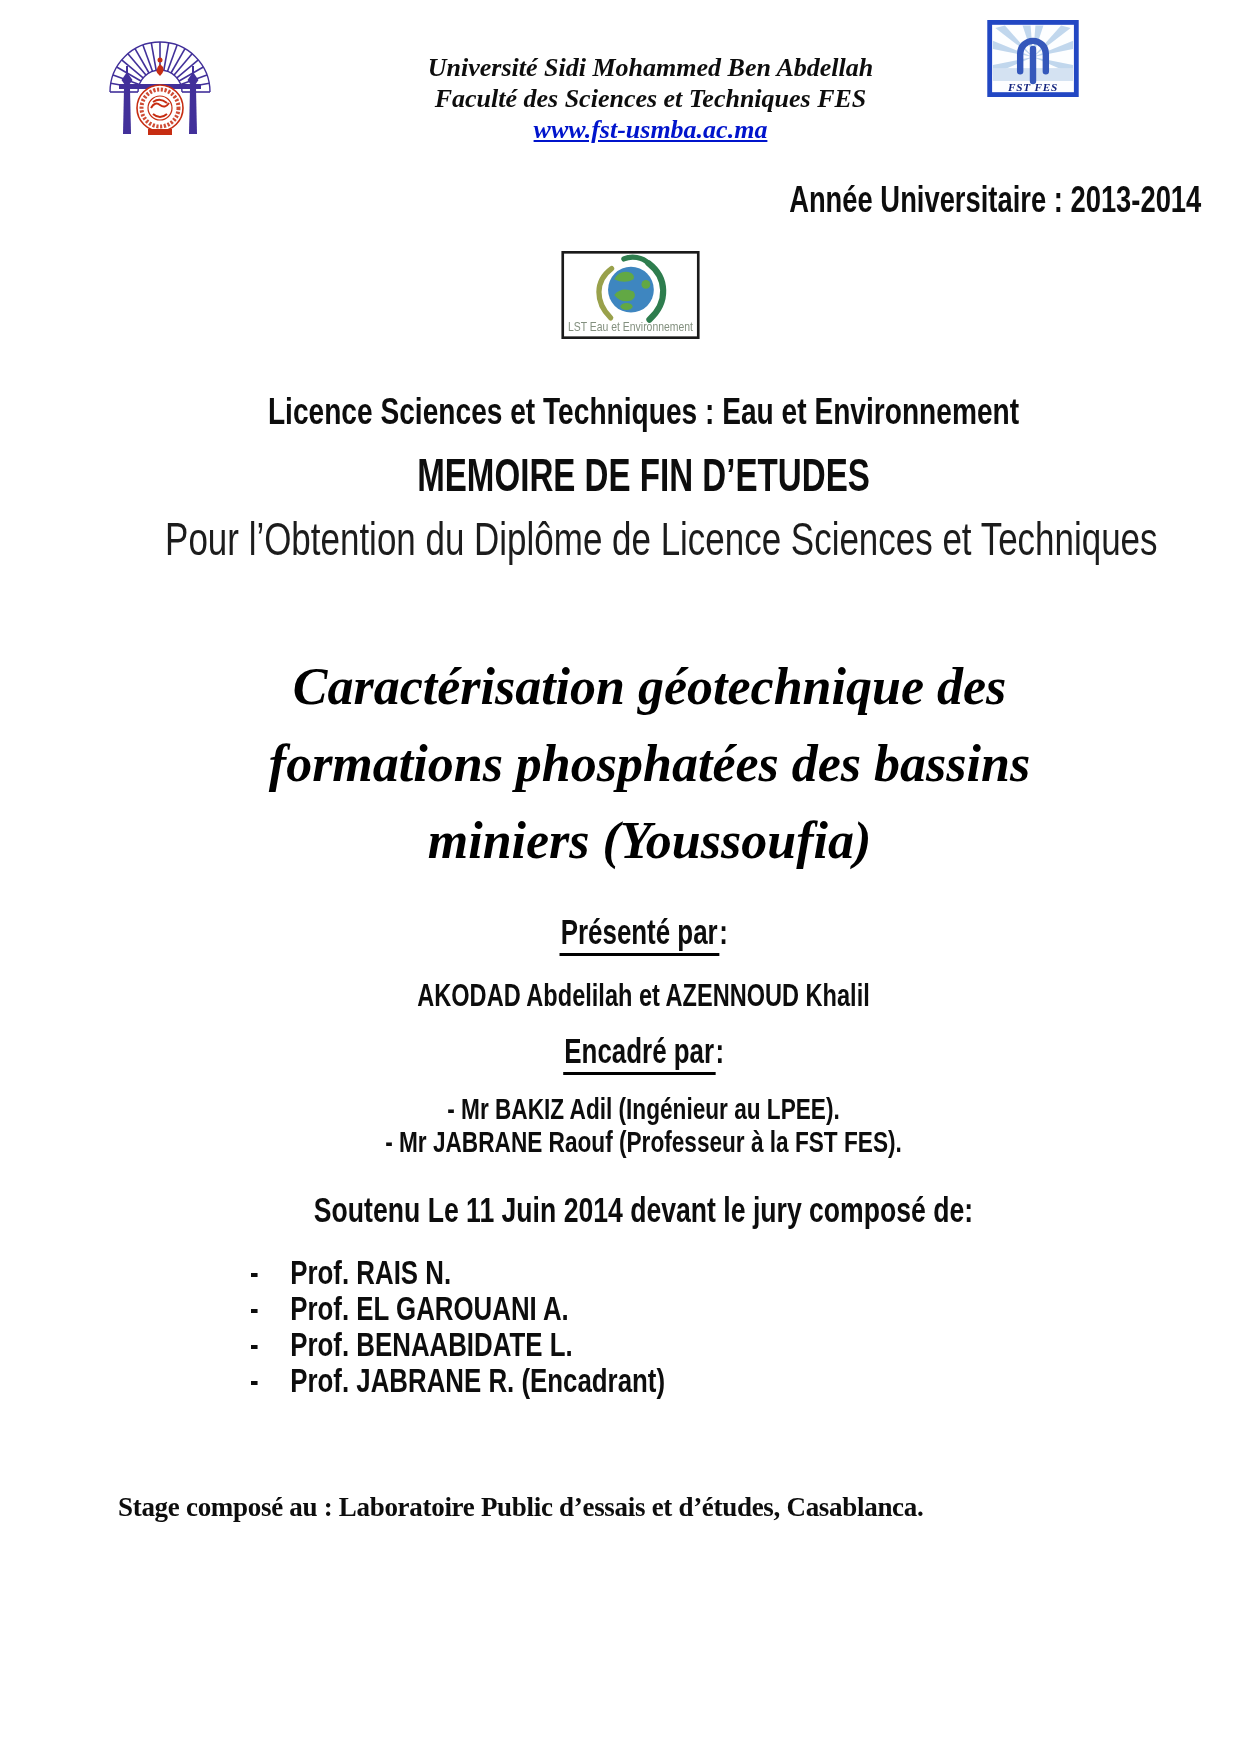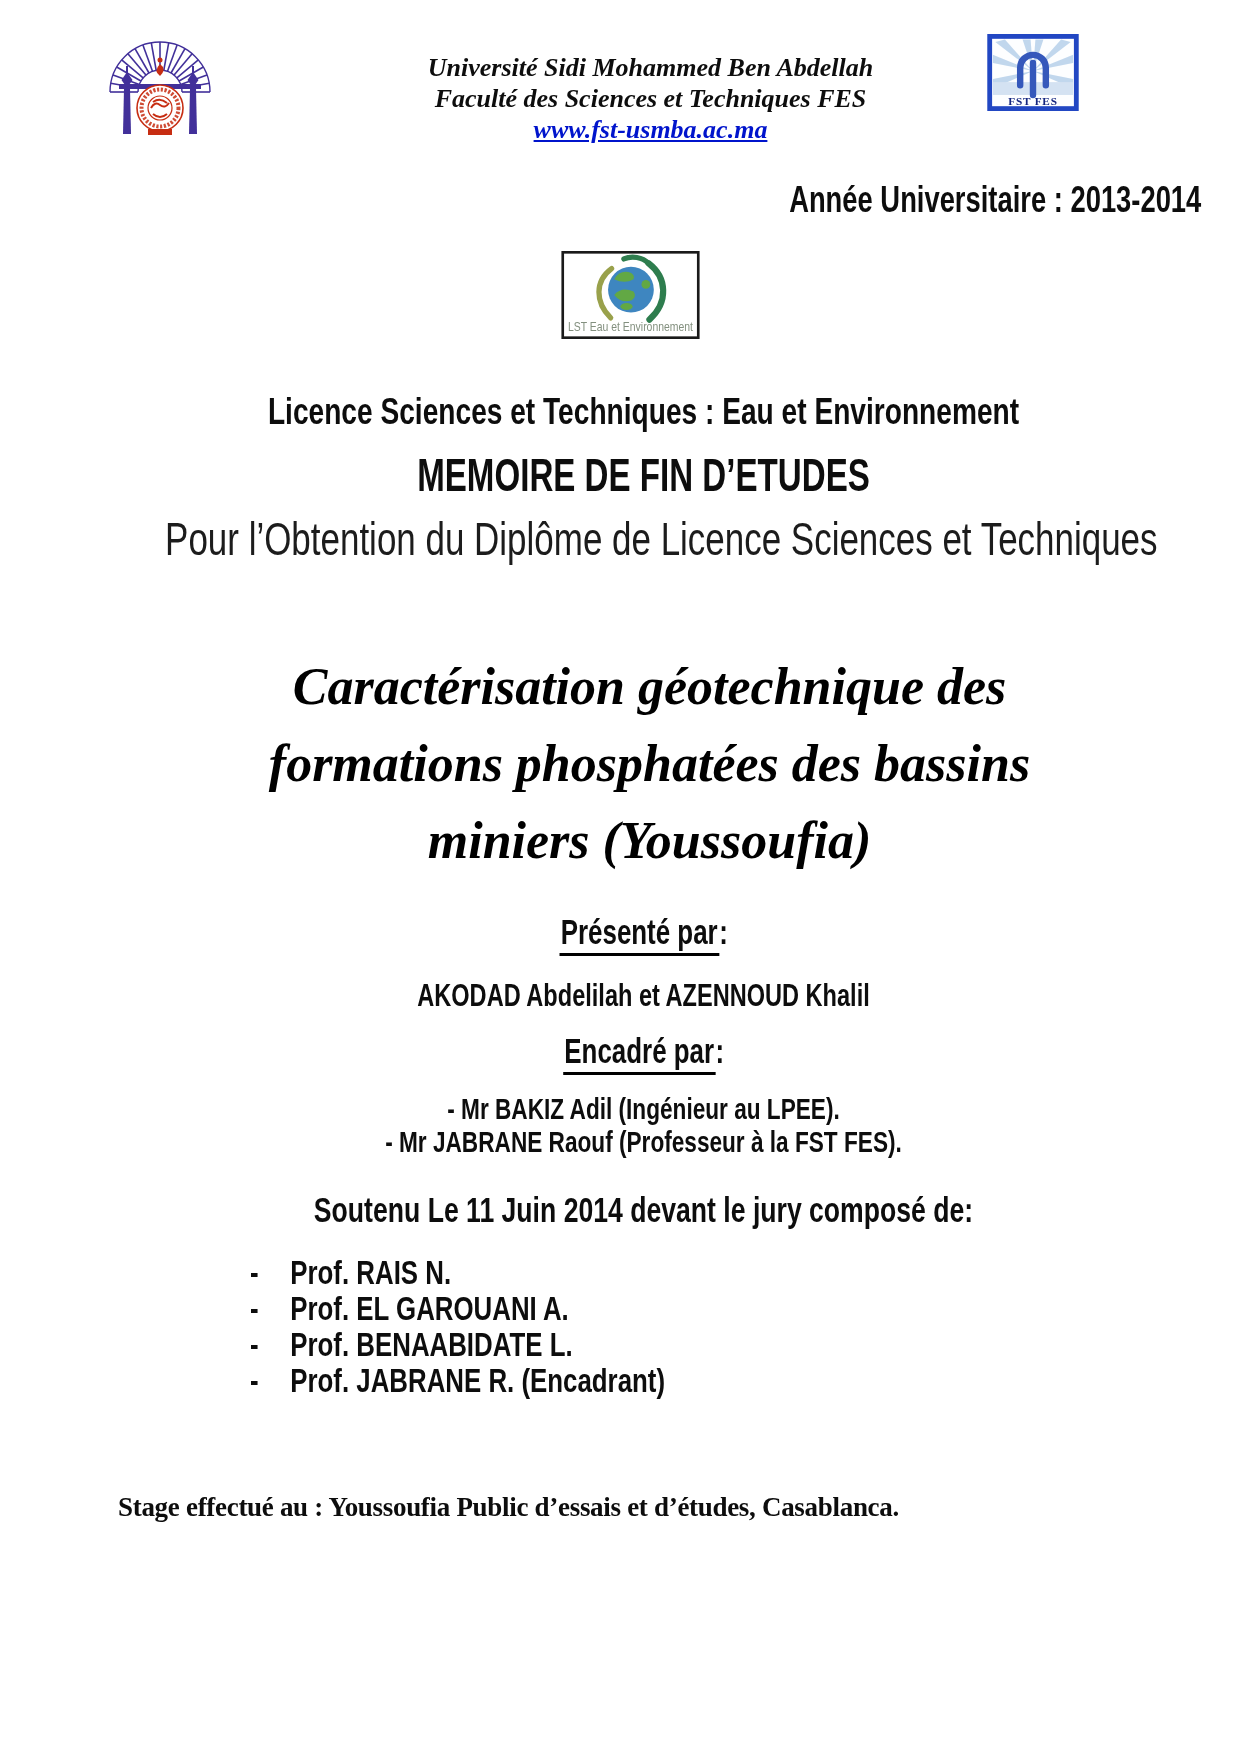--- a/index.html
+++ b/index.html
@@ -6,21 +6,21 @@
   .page{position:relative;width:1240px;height:1755px;background:#fff;margin:0 auto;
         font-family:"Liberation Sans",sans-serif;color:#0d0d0d;overflow:hidden;padding-left:33px;}
   .abs{position:absolute;}
   .center{left:14px;right:0;text-align:center;white-space:nowrap;}
 
   
   .uni-emblem{left:101px;top:34px;width:118px;height:114px;}
   .hdr{left:28px;right:0;top:52px;text-align:center;font-family:"Liberation Serif",serif;
        font-weight:bold;font-style:italic;font-size:26px;line-height:31px;}
   .hdr .site{color:var(--link-blue,#0014cc);text-decoration:underline;cursor:pointer;}
-  .fst-logo{left:976px;top:34px;width:114px;height:77px;}
+  .fst-logo{left:976px;top:20px;width:114px;height:77px;font-style:italic;}
   .annee{right:72px;top:179px;font-size:36px;font-weight:bold;white-space:nowrap;
          transform:scaleX(.76);transform-origin:100% 50%;}
 
   
   .lst-logo{left:552px;top:251px;width:157px;height:88px;}
 
   
   .licence{top:391px;font-size:37px;font-weight:bold;transform:scaleX(.76);transform-origin:50% 50%;}
   .memoire{top:448px;font-size:46px;font-weight:bold;transform:scaleX(.72);transform-origin:50% 50%;}
   .pour{top:512px;font-size:46px;font-weight:400;color:#1c1c1c;transform:scaleX(.76);transform-origin:50% 50%;}
@@ -178,16 +178,16 @@
       <span class="dash">-</span><span>Prof. EL GAROUANI A.</span>
     </div>
     <div class="jury-item">
       <span class="dash">-</span><span>Prof. BENAABIDATE L.</span>
     </div>
     <div class="jury-item">
       <span class="dash">-</span><span>Prof. JABRANE R. (Encadrant)</span>
     </div>
   </div>
 
-  <div class="abs stage">Stage effectué au : Youssoufia Public d’essais et d’études, Casablanca.</div>
+  <div class="abs stage">Stage composé au : Laboratoire Public d’essais et d’études, Casablanca.</div>
 
 
 </div>
 
 </body></html>

